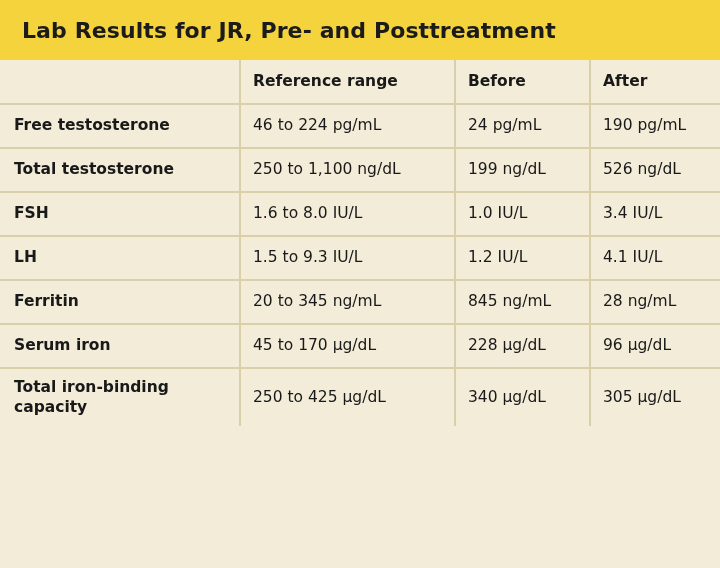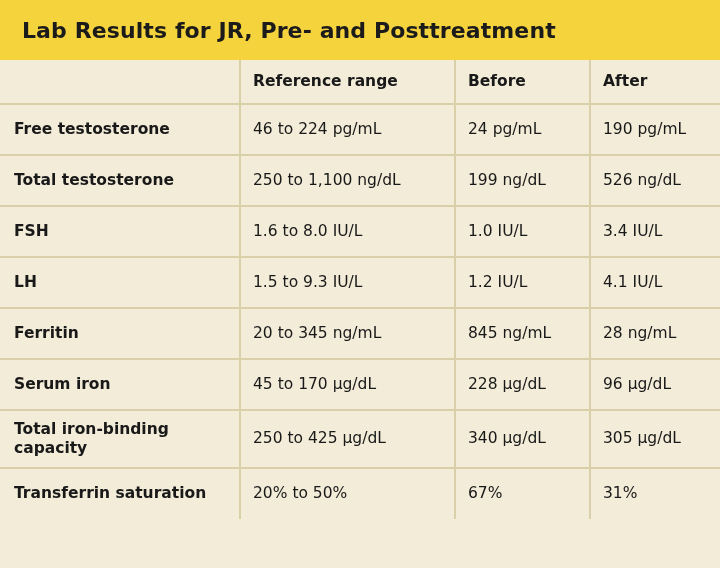--- a/index.html
+++ b/index.html
@@ -65,21 +65,21 @@
     font-weight: bold;
   }
   thead th.blank {
     border-bottom: 2px solid #d9cfa8;
   }
   tbody td.rowlabel {
     font-weight: bold;
     padding-left: 14px;
   }
   tbody tr td {
-    height: 51px;
+    height: 44px;
   }
   tbody tr.tall td {
     height: 58px;
   }
   tbody tr:last-child td {
     border-bottom: none;
   }
   .nowrap { white-space: nowrap; }
 </style>
 </head>
@@ -142,22 +142,16 @@
         <td>45 to 170 µg/dL</td>
         <td>228 µg/dL</td>
         <td>96 µg/dL</td>
       </tr>
       <tr class="tall">
         <td class="rowlabel">Total iron-binding capacity</td>
         <td>250 to 425 µg/dL</td>
         <td>340 µg/dL</td>
         <td>305 µg/dL</td>
       </tr>
-      <tr>
-        <td class="rowlabel nowrap">Transferrin saturation</td>
-        <td>20% to 50%</td>
-        <td>67%</td>
-        <td>31%</td>
-      </tr>
     </tbody>
   </table>
 
 </div>
 
 </body></html>

